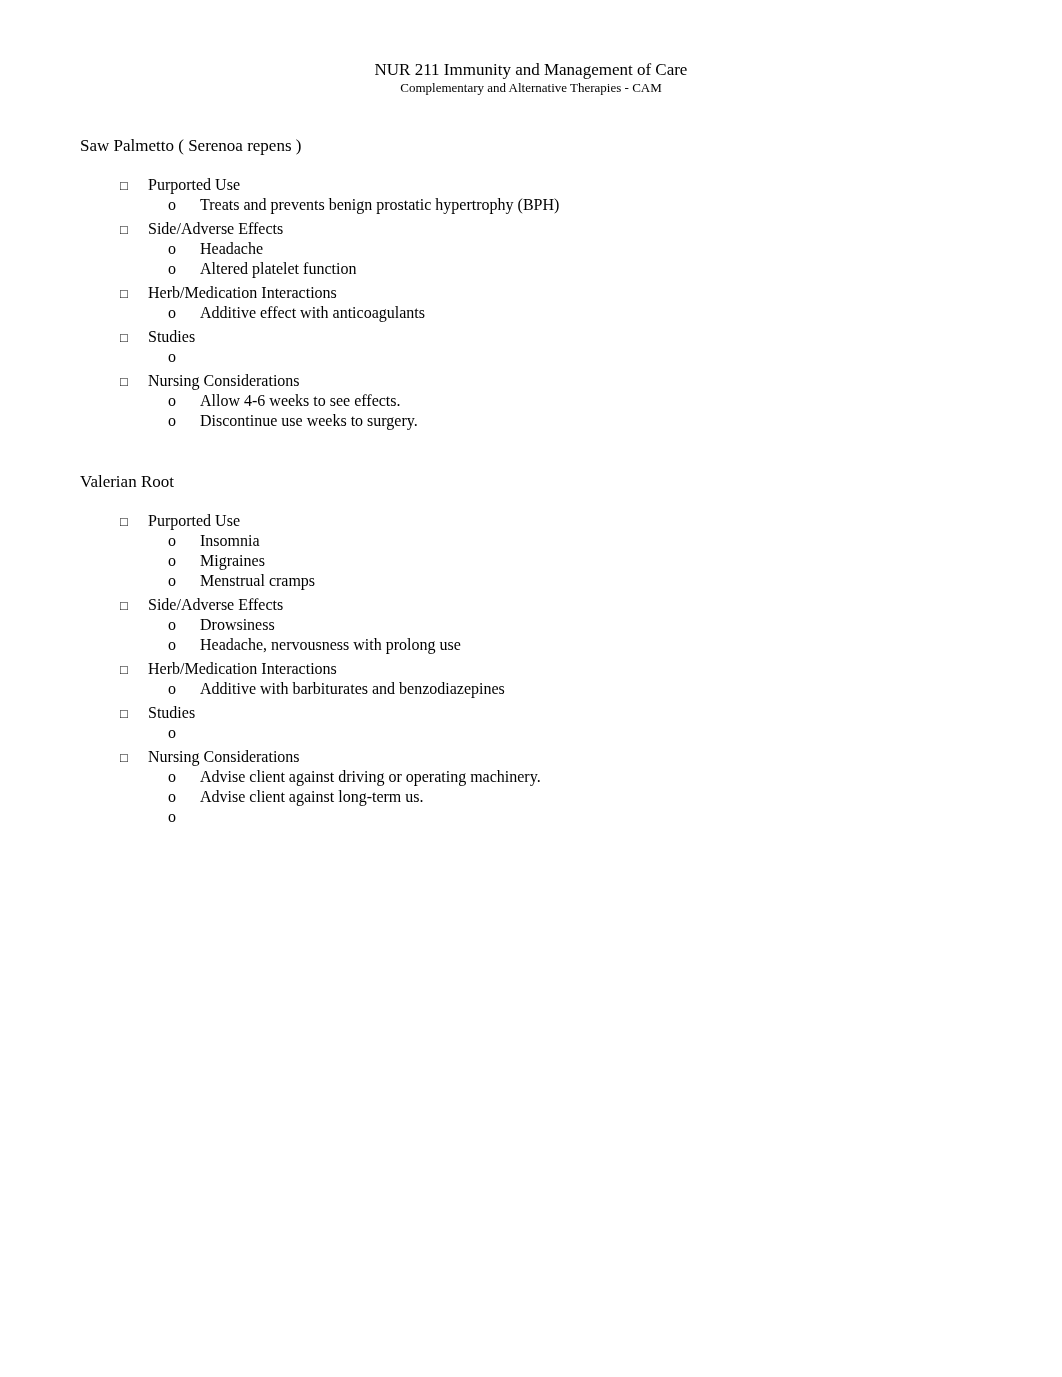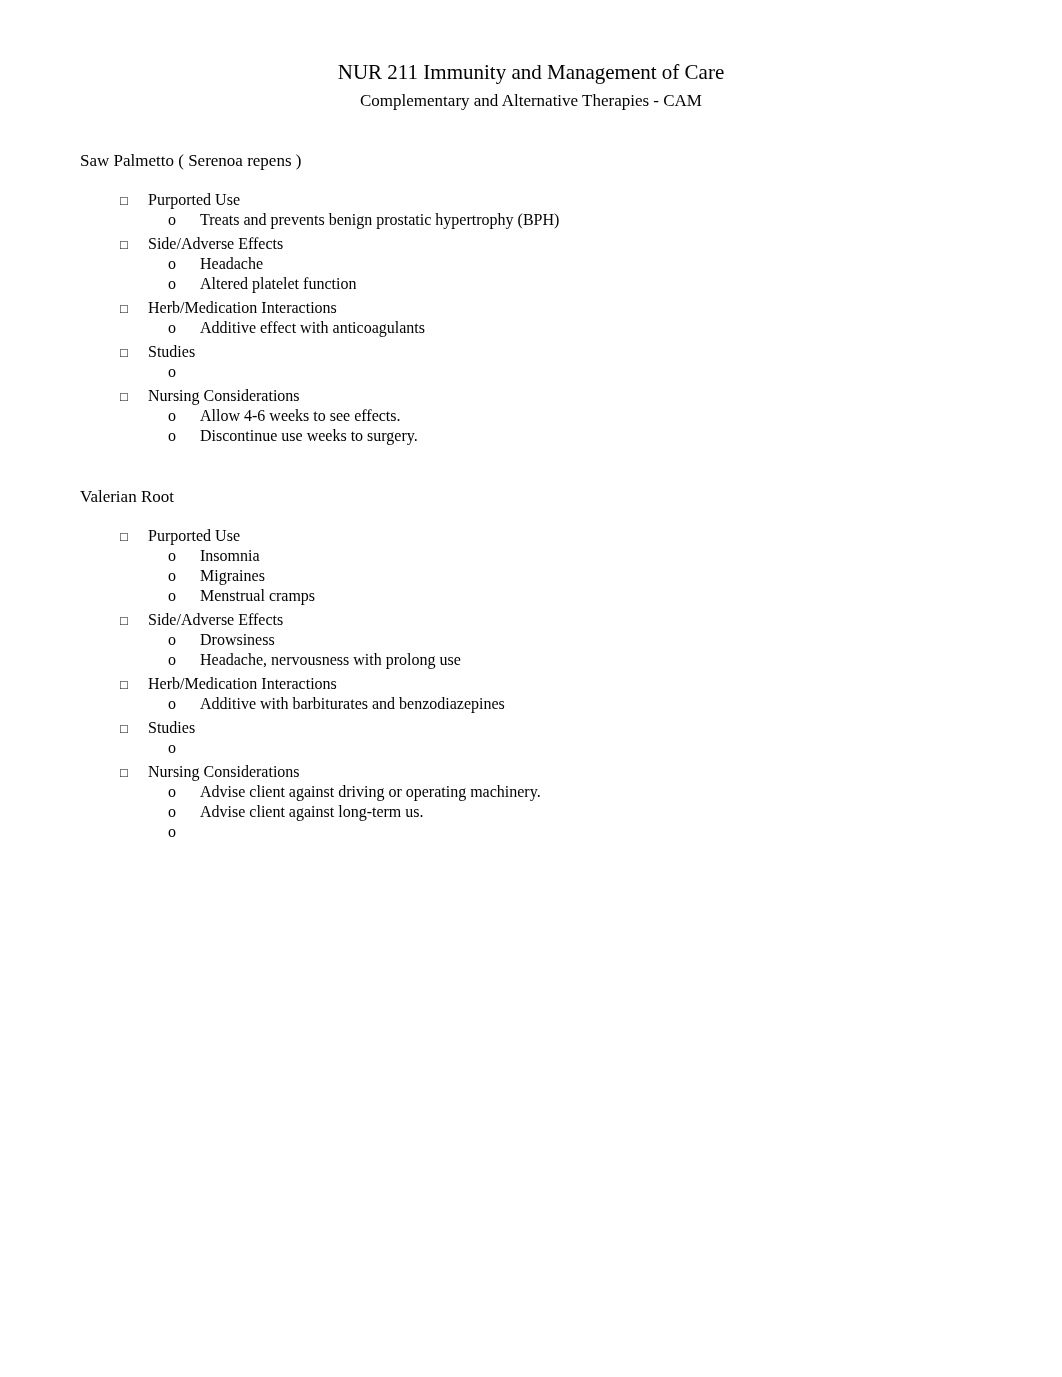--- a/index.html
+++ b/index.html
@@ -17,26 +17,25 @@
       min-height: 1377px;
       padding: 60px 80px;
     }
 
     .page-header {
       text-align: center;
       margin-bottom: 8px;
     }
 
     .page-header .title {
-      font-size: 21px;
-      margin-bottom: 6px;
+      font-size: 17px;
     }
 
     .page-header .subtitle {
-      font-size: 17px;
+      font-size: 13px;
     }
 
     .section-title {
       text-align: left;
       font-size: 17px;
       margin: 40px 0 20px 0;
     }
 
     .main-list {
       list-style: none;

